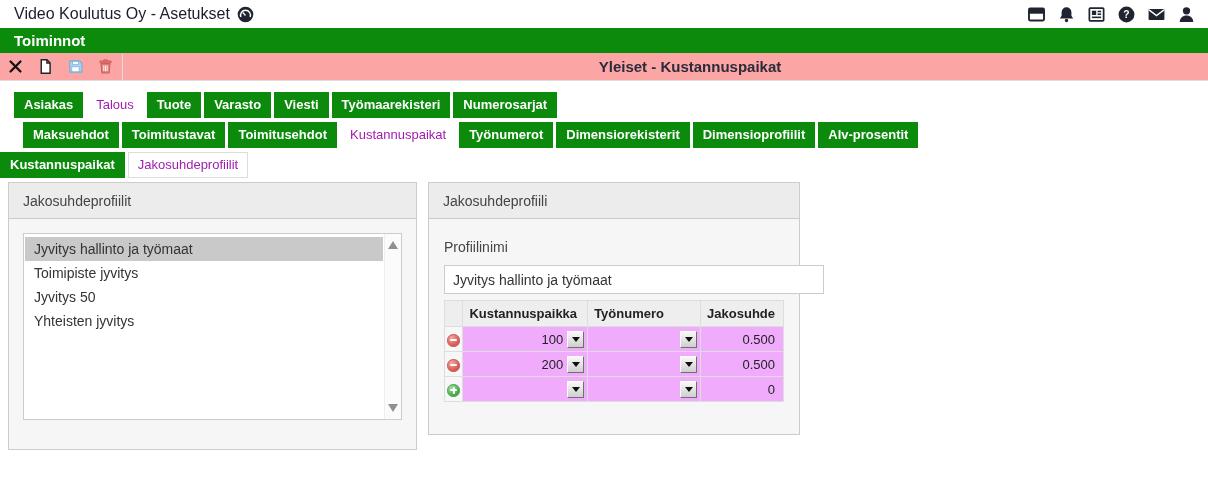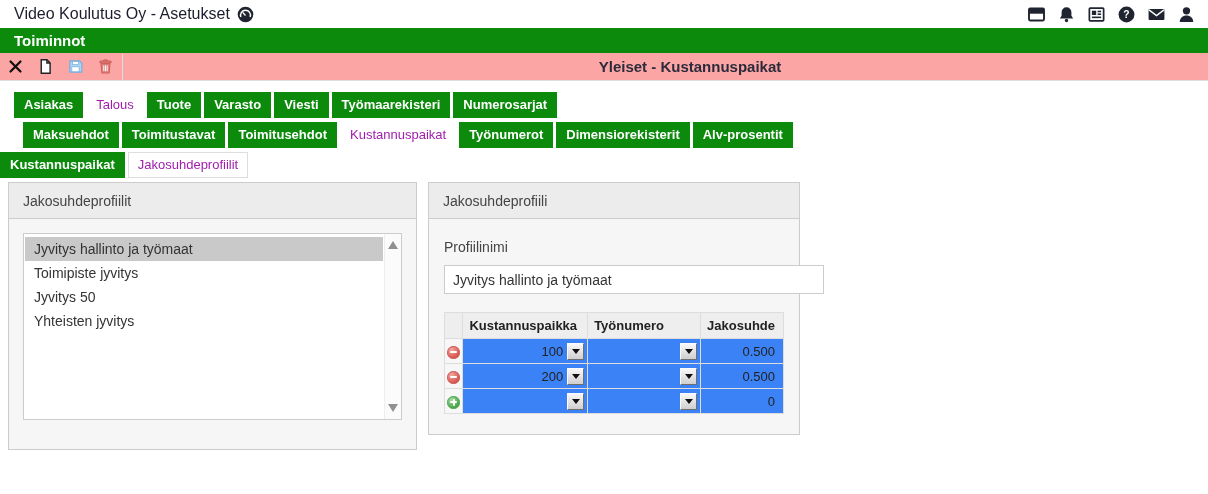--- a/index.html
+++ b/index.html
@@ -60,21 +60,21 @@
   .arr.up { border-bottom:8px solid #909090; }
   .arr.down { border-top:8px solid #909090; }
 
   
   .panel-body { padding:14px 15px 0; }
   .field-label { display:block; font-size:14px; color:#444; margin:6px 0 10px; }
   .text-input { width:380px; height:29px; border:1px solid #ccc; background:#fff;
     font-family:inherit; font-size:14px; color:#333; padding:0 8px; }
 
   
-  table.jtable { border-collapse:collapse; margin-top:18px; background:#3b82f6; }
+  table.jtable { border-collapse:collapse; margin-top:6px; background:#f0abfc; }
   .jtable th, .jtable td { border:1px solid #ddd; font-size:13px; color:#222; }
   .jtable th { background:#eee; font-weight:700; height:26px; padding:0 6px; text-align:left; }
   .jtable th.num { text-align:right; padding-right:8px; }
   .jtable td { height:25px; }
   .c0 { width:22px; } .c1 { width:128px; } .c2 { width:137px; } .c3 { width:83px; }
   td.c0 { background:#f7f7f7; text-align:center; vertical-align:middle; }
   .cellflex { display:flex; align-items:center; justify-content:flex-end; gap:4px; padding:0 3px 0 4px; }
   .cellval { flex:1; text-align:right; font-size:13px; color:#222; }
   td.c3 { text-align:right; padding-right:8px; }
 
@@ -196,20 +196,21 @@
     <span class="tab">Työmaarekisteri</span>
     <span class="tab">Numerosarjat</span>
   </div>
 <div class="tab-row row2">
     <span class="tab">Maksuehdot</span>
     <span class="tab">Toimitustavat</span>
     <span class="tab">Toimitusehdot</span>
     <span class="tab active">Kustannuspaikat</span>
     <span class="tab">Työnumerot</span>
     <span class="tab">Dimensiorekisterit</span>
+    <span class="tab">Dimensioprofiilit</span>
     <span class="tab">Alv-prosentit</span>
   </div>
 <div class="tab-row row3">
     <span class="tab">Kustannuspaikat</span>
     <span class="tab active">Jakosuhdeprofiilit</span>
   </div>
 
 <div class="panel panel-left">
   <div class="panel-header">Jakosuhdeprofiilit</div>
   <div class="listbox">

